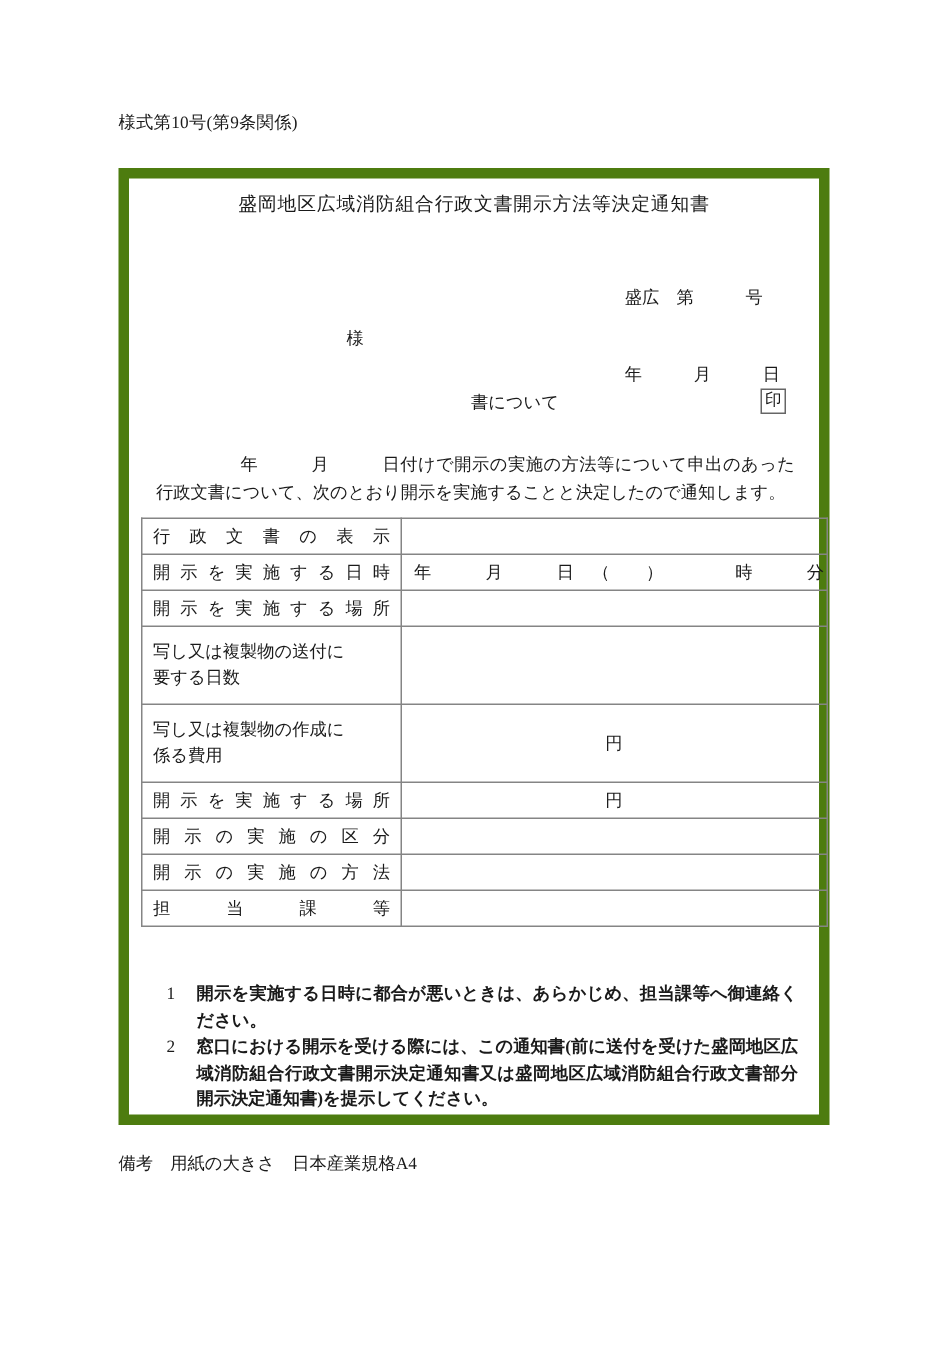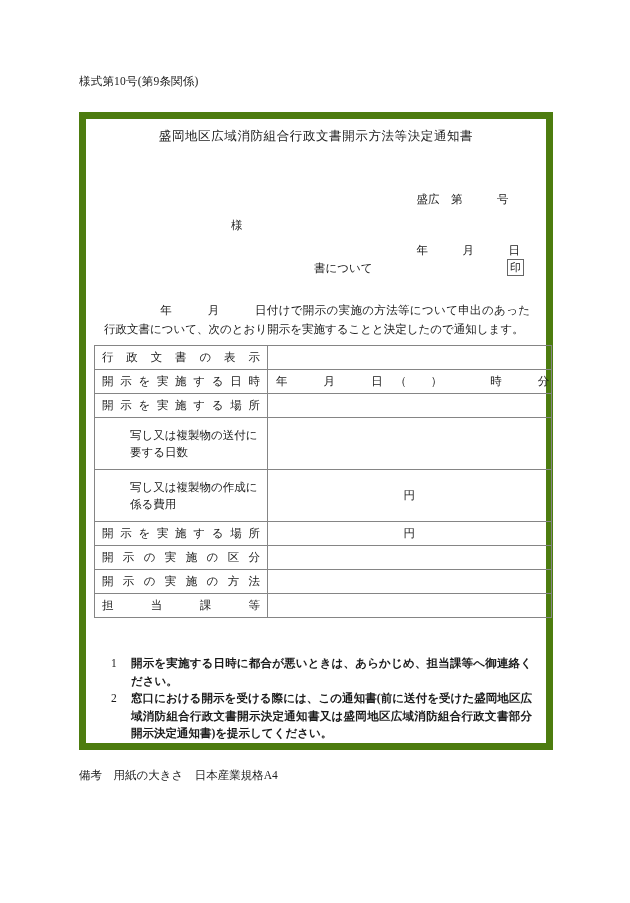--- a/index.html
+++ b/index.html
@@ -133,21 +133,20 @@
   .table td.label .spread {
     display: block;
     text-align: justify;
     text-justify: inter-character;
     text-align-last: justify;
     white-space: nowrap;
   }
   .table td.label .plain {
     display: block;
     line-height: 17px;
-    margin-left: 28px;
   }
   .table td.value {
     padding: 4px 8px;
     text-align: center;
   }
 
   .r-single { height: 19px; }
   .r-tall   { height: 52px; }
 
   .datefields { letter-spacing: 0.4px; white-space: pre; }

